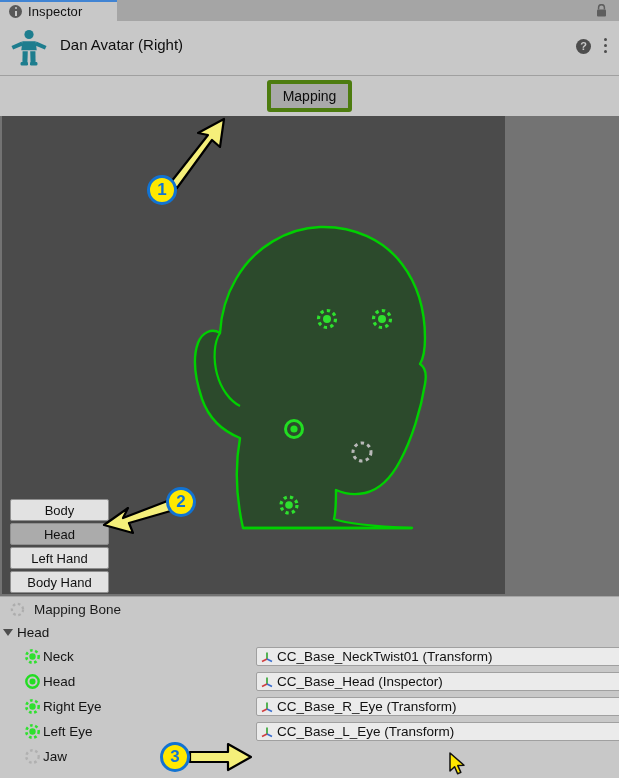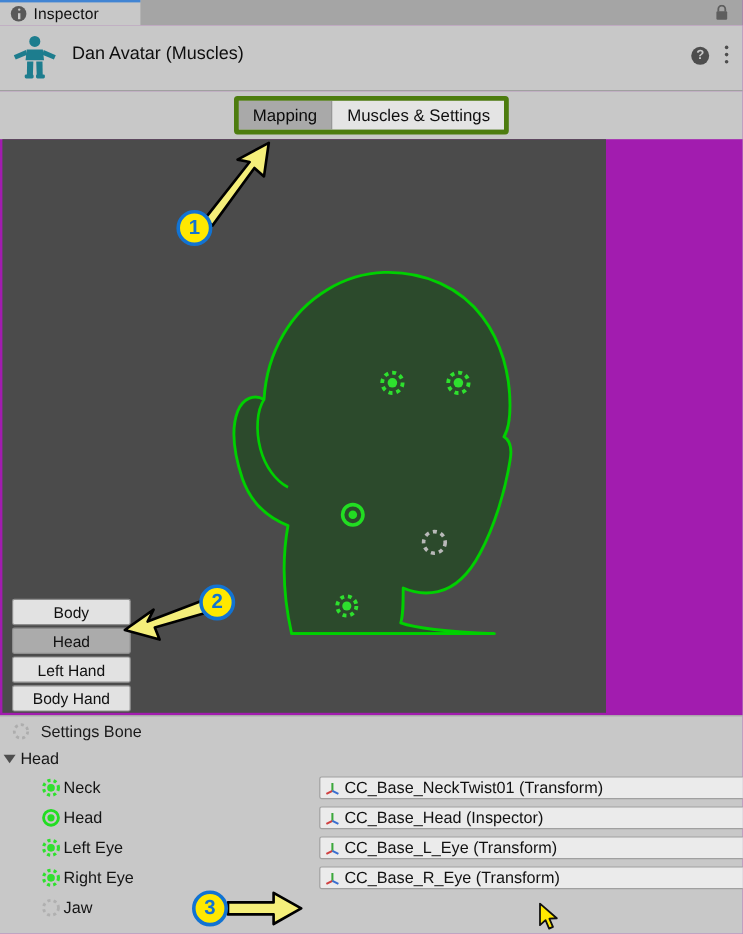--- a/index.html
+++ b/index.html
@@ -13,21 +13,21 @@
     font-family: "Liberation Sans", sans-serif;
     font-size: 13px;
     color: #111;
     overflow: hidden;
     position: relative;
     -webkit-font-smoothing: antialiased;
   }
   #root {
     position: absolute;
     inset: 0;
-    background: #a21caf;
+    background: #737373;
     padding-left: 32px;
   }
 
   
   .tabbar {
     position: absolute;
     left: 0; top: 0;
     width: 619px; height: 21px;
     background: #a5a5a5;
     box-sizing: border-box;
@@ -271,21 +271,21 @@
     box-sizing: border-box;
   }
   .picker::after {
     content: "";
     position: absolute;
     left: 3.5px; top: 3.5px;
     width: 5px; height: 5px;
     border-radius: 50%;
     background: #5a5a5a;
   }
-  .rowwrap { position: relative; margin-left: 10px; }
+  .rowwrap { position: relative; }
 
   
   .overlay {
     position: absolute;
     inset: 0;
     pointer-events: none;
   }
   .callout {
     position: absolute;
     width: 30px; height: 30px;
@@ -323,33 +323,32 @@
         <circle cx="21" cy="7.5" r="4.6"></circle>
         <path d="M14.3 14.2 h13.4 l1.0 9.0 h-15.4 z"></path>
         <path d="M13.6 14.6 L3.5 19.0 l1.6 3.6 l9.6 -4.0 z"></path>
         <path d="M28.4 14.6 L38.5 19.0 l-1.6 3.6 l-9.6 -4.0 z"></path>
         <path d="M14.6 24.2 h5.2 l-0.4 11.6 h-5.0 z"></path>
         <path d="M22.2 24.2 h5.2 l0.2 11.6 h-5.0 z"></path>
         <rect x="12.6" y="35.0" width="7.4" height="3.4" rx="1.2"></rect>
         <rect x="22.0" y="35.0" width="7.4" height="3.4" rx="1.2"></rect>
       </g>
     </svg>
-    <div class="obj-title">Dan Avatar (Muscles)</div>
+    <div class="obj-title">Dan Avatar (Right)</div>
     <div class="help-icon">?</div>
     <div class="kebab-icon">
         <i></i>
         <i></i>
         <i></i>
       </div>
   </div>
 
   <div class="toolbar">
     <div class="seg">
       <div class="segbtn active">Mapping</div>
-      <div class="segbtn">Muscles &amp; Settings</div>
     </div>
   </div>
 
   <div class="viewport">
 
     <svg width="615" height="478" viewBox="0 0 615 478" style="position:absolute;left:0;top:0;">
 
       <path d="M241 412
                C 232 372, 234 344, 238 322
                C 218 314, 206 300, 200 283
@@ -404,21 +403,21 @@
       <div class="partbtn">Body Hand</div>
     </div>
   </div>
 
   <div class="bonepanel">
 
     <div class="optrow">
       <svg width="15" height="15" viewBox="0 0 15 15">
         <circle cx="7.5" cy="7.5" r="5.6" fill="none" stroke="#adadad" stroke-width="2.3" stroke-dasharray="2.6 2.6"></circle>
       </svg>
-      <span class="lbl">Settings Bone</span>
+      <span class="lbl">Mapping Bone</span>
     </div>
 
     <div class="foldrow">
       <span class="tri"></span>
       <span class="lbl">Head</span>
     </div>
 
     <div class="bonerow rowwrap">
       <span class="dotwrap">
         <svg width="17" height="17" viewBox="0 0 17 17">
@@ -457,54 +456,54 @@
       </div>
     </div>
 
     <div class="bonerow rowwrap">
       <span class="dotwrap">
         <svg width="17" height="17" viewBox="0 0 17 17">
           <circle cx="8.5" cy="8.5" r="6.2" fill="none" stroke="#2ee02e" stroke-width="2.6" stroke-dasharray="2.6 2.6"></circle>
           <circle cx="8.5" cy="8.5" r="3.2" fill="#2ee02e"></circle>
         </svg>
       </span>
+      <span class="bname">Right Eye</span>
+      <div class="objfield">
+        <svg width="14" height="14" viewBox="0 0 14 14">
+          <line x1="7" y1="9" x2="7" y2="2.5" stroke="#3aa83a" stroke-width="1.7"></line>
+          <line x1="7" y1="9" x2="2" y2="11.5" stroke="#d04040" stroke-width="1.7"></line>
+          <line x1="7" y1="9" x2="12" y2="11.5" stroke="#3a6fd0" stroke-width="1.7"></line>
+        </svg>
+        <span class="oftext">CC_Base_R_Eye (Transform)</span>
+        <span class="picker"></span>
+      </div>
+    </div>
+
+    <div class="bonerow rowwrap">
+      <span class="dotwrap">
+        <svg width="17" height="17" viewBox="0 0 17 17">
+          <circle cx="8.5" cy="8.5" r="6.2" fill="none" stroke="#2ee02e" stroke-width="2.6" stroke-dasharray="2.6 2.6"></circle>
+          <circle cx="8.5" cy="8.5" r="3.2" fill="#2ee02e"></circle>
+        </svg>
+      </span>
       <span class="bname">Left Eye</span>
       <div class="objfield">
         <svg width="14" height="14" viewBox="0 0 14 14">
           <line x1="7" y1="9" x2="7" y2="2.5" stroke="#3aa83a" stroke-width="1.7"></line>
           <line x1="7" y1="9" x2="2" y2="11.5" stroke="#d04040" stroke-width="1.7"></line>
           <line x1="7" y1="9" x2="12" y2="11.5" stroke="#3a6fd0" stroke-width="1.7"></line>
         </svg>
         <span class="oftext">CC_Base_L_Eye (Transform)</span>
         <span class="picker"></span>
       </div>
     </div>
 
     <div class="bonerow rowwrap">
       <span class="dotwrap">
         <svg width="17" height="17" viewBox="0 0 17 17">
-          <circle cx="8.5" cy="8.5" r="6.2" fill="none" stroke="#2ee02e" stroke-width="2.6" stroke-dasharray="2.6 2.6"></circle>
-          <circle cx="8.5" cy="8.5" r="3.2" fill="#2ee02e"></circle>
-        </svg>
-      </span>
-      <span class="bname">Right Eye</span>
-      <div class="objfield">
-        <svg width="14" height="14" viewBox="0 0 14 14">
-          <line x1="7" y1="9" x2="7" y2="2.5" stroke="#3aa83a" stroke-width="1.7"></line>
-          <line x1="7" y1="9" x2="2" y2="11.5" stroke="#d04040" stroke-width="1.7"></line>
-          <line x1="7" y1="9" x2="12" y2="11.5" stroke="#3a6fd0" stroke-width="1.7"></line>
-        </svg>
-        <span class="oftext">CC_Base_R_Eye (Transform)</span>
-        <span class="picker"></span>
-      </div>
-    </div>
-
-    <div class="bonerow rowwrap">
-      <span class="dotwrap">
-        <svg width="17" height="17" viewBox="0 0 17 17">
           <circle cx="8.5" cy="8.5" r="6.2" fill="none" stroke="#b0b0b0" stroke-width="2.4" stroke-dasharray="2.6 2.6"></circle>
         </svg>
       </span>
       <span class="bname">Jaw</span>
     </div>
   </div>
 
   <div class="overlay">
     <svg width="619" height="778" style="position:absolute;left:0;top:0;">
 

